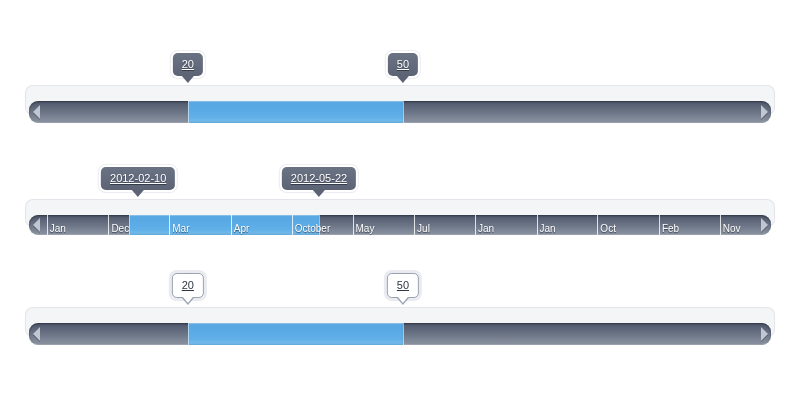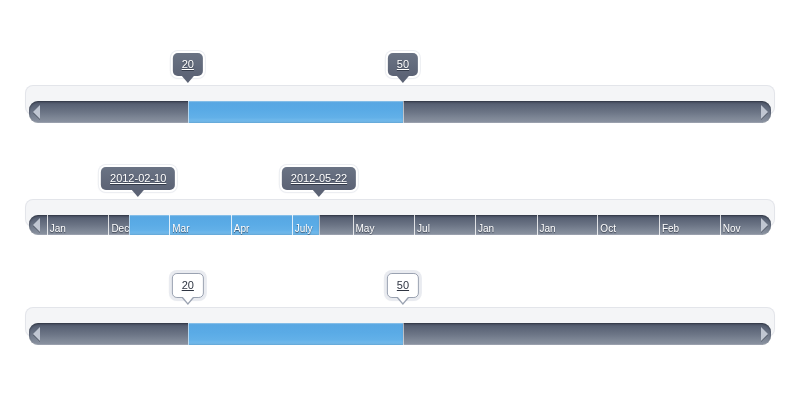--- a/index.html
+++ b/index.html
@@ -237,21 +237,21 @@
         <div class="tick" style="left: 18.9%;">
           <div class="tick-line"></div>
           <div class="tick-label">Mar</div>
         </div>
         <div class="tick" style="left: 27.2%;">
           <div class="tick-line"></div>
           <div class="tick-label">Apr</div>
         </div>
         <div class="tick" style="left: 35.4%;">
           <div class="tick-line"></div>
-          <div class="tick-label">July</div>
+          <div class="tick-label">October</div>
         </div>
         <div class="tick" style="left: 43.6%;">
           <div class="tick-line"></div>
           <div class="tick-label">May</div>
         </div>
         <div class="tick" style="left: 51.9%;">
           <div class="tick-line"></div>
           <div class="tick-label">Jul</div>
         </div>
         <div class="tick" style="left: 60.1%;">

